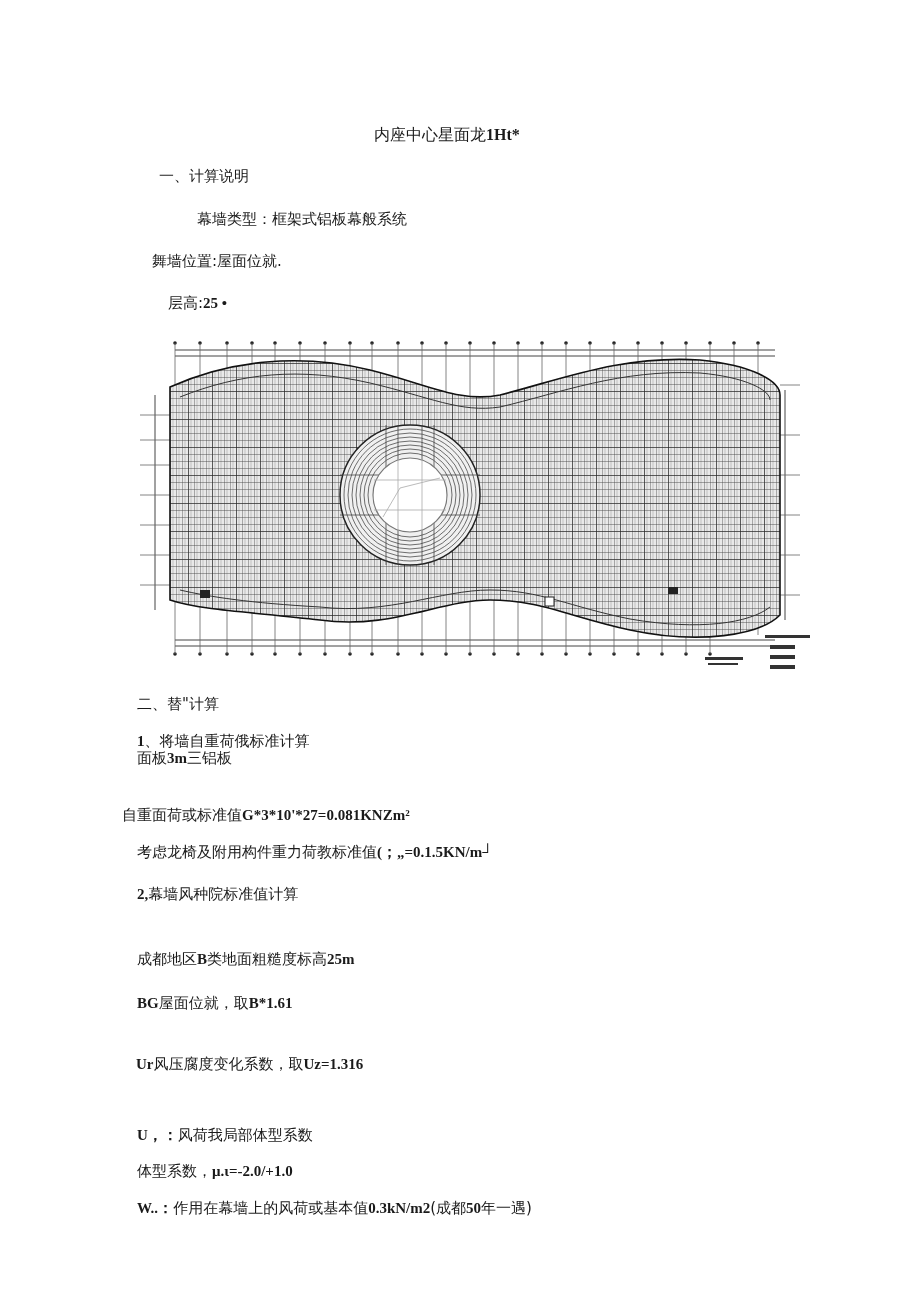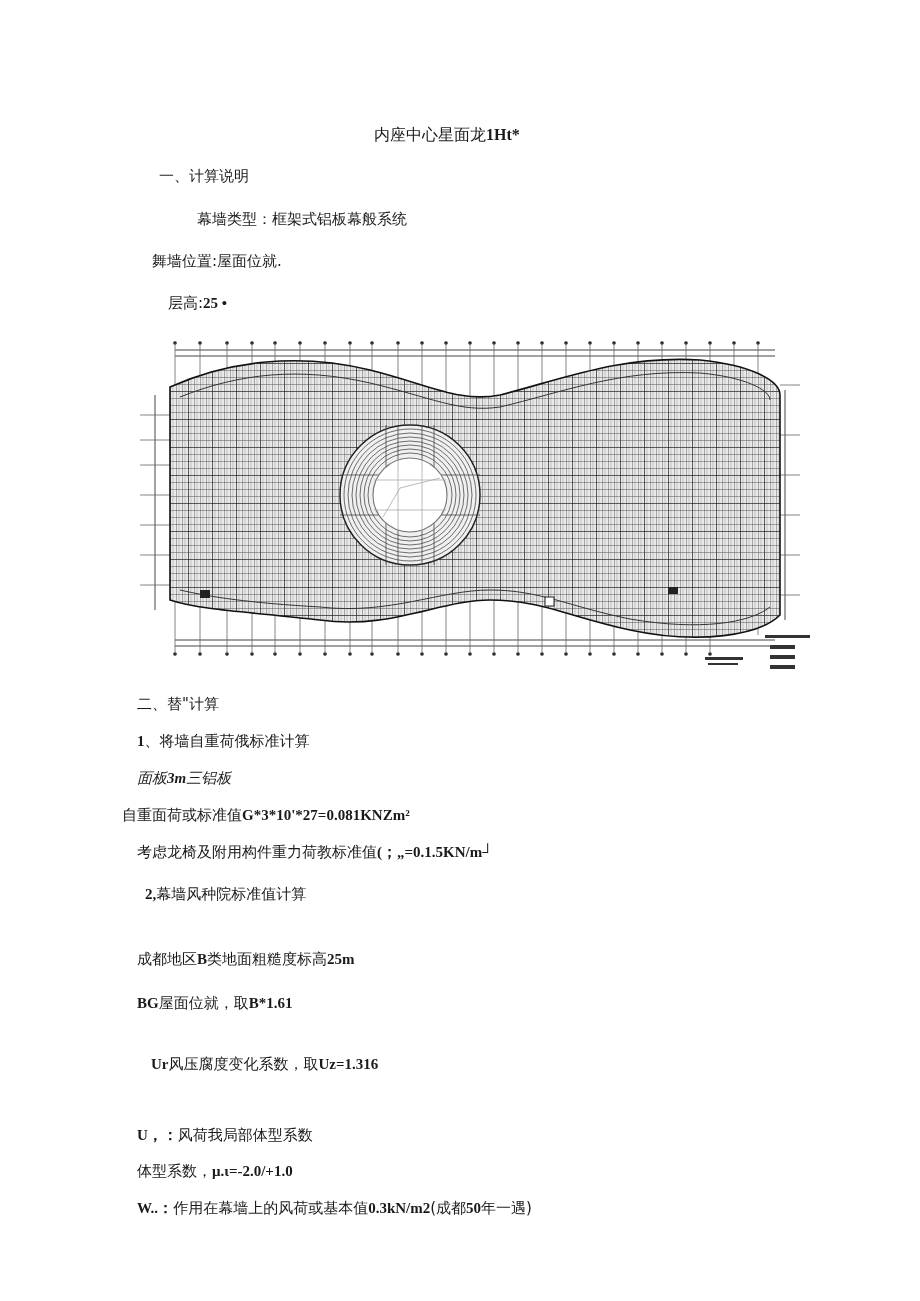--- a/index.html
+++ b/index.html
@@ -197,41 +197,41 @@
     <rect x="630" y="320" width="25" height="4"></rect>
     <rect x="630" y="330" width="25" height="4"></rect>
   </g>
 </svg>
 
 <div class="t" style="left:137px;top:695px;">二、替"计算</div>
 
 <div class="t" style="left:137px;top:732px;">
   <b>1</b><span>、将墙自重荷俄标准计算</span>
 </div>
-<div class="t" style="left:137px;top:769px;font-style:italic;">
+<div class="t" style="left:137px;top:749px;">
   <span>面板</span><b>3m</b><span>三铝板</span>
 </div>
 <div class="t" style="left:122px;top:806px;">
   <span>自重面荷或标准值</span><b>G*3*10'*27=0.081KNZm²</b>
 </div>
 <div class="t" style="left:137px;top:843px;">
   <span>考虑龙椅及附用构件重力荷教标准值</span><b>(；„=0.1.5KN/m┘</b>
 </div>
 
-<div class="t" style="left:137px;top:885px;margin-left:8px;">
+<div class="t" style="left:137px;top:885px;">
   <b>2,</b><span>幕墙风种院标准值计算</span>
 </div>
 
 <div class="t" style="left:137px;top:950px;">
   <span>成都地区</span><b>B</b><span>类地面粗糙度标高</span><b>25m</b>
 </div>
 <div class="t" style="left:137px;top:994px;">
   <b>BG</b><span>屋面位就，取</span><b>B*1.61</b>
 </div>
-<div class="t" style="left:151px;top:1055px;">
+<div class="t" style="left:136px;top:1055px;">
   <b>Ur</b><span>风压腐度变化系数，取</span><b>Uz=1.316</b>
 </div>
 <div class="t" style="left:137px;top:1126px;text-align:center;">
   <b>U，：</b><span>风荷我局部体型系数</span>
 </div>
 <div class="t" style="left:137px;top:1162px;text-align:right;">
   <span>体型系数，</span><b>μ.ι=-2.0/+1.0</b>
 </div>
 <div class="t" style="left:137px;top:1199px;">
   <b>W..：</b><span>作用在幕墙上的风荷或基本值</span><b>0.3kN/m2</b><span>(成都</span><b>50</b><span>年一遇)</span>

